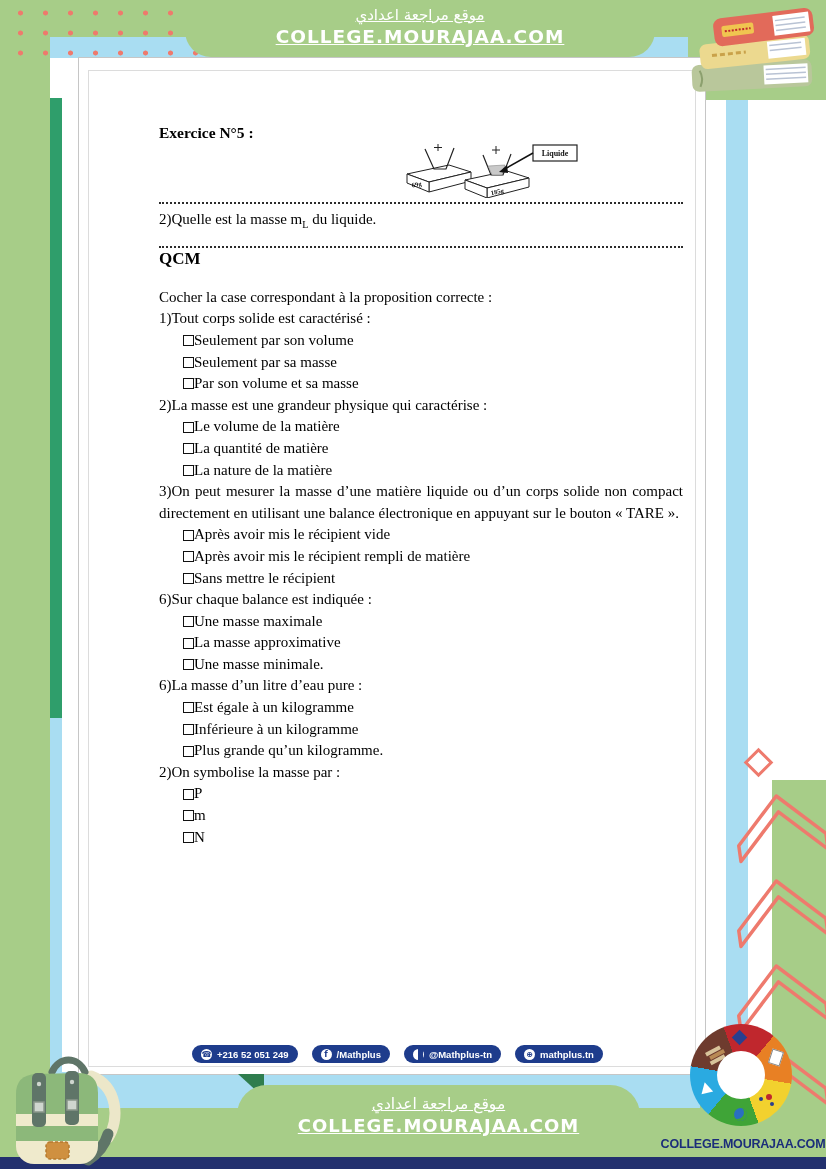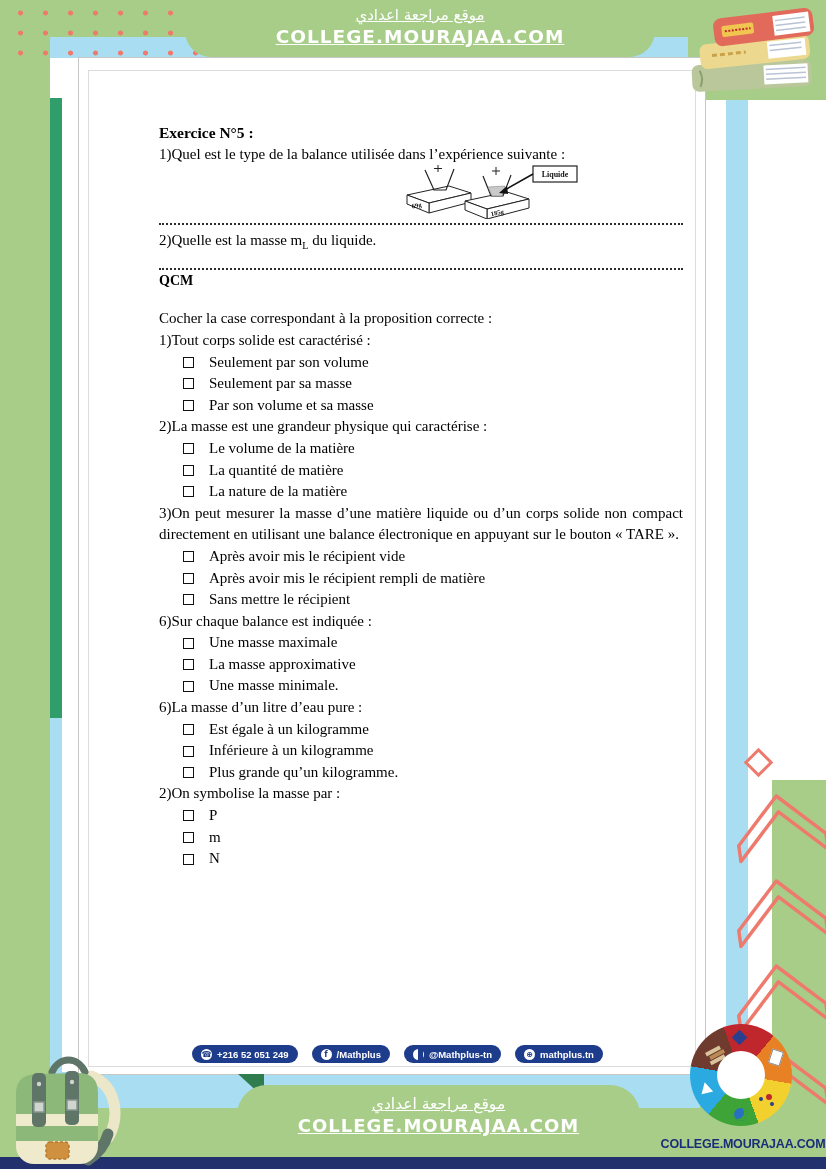--- a/index.html
+++ b/index.html
@@ -45,23 +45,23 @@
 
   .doc{position:absolute;left:60px;top:64px;width:524px;color:#000000;
        font:15px/21.6px "Liberation Serif",serif;margin-left:20px;}
   .doc p{margin:0;}
   .ex-title{font-weight:bold;font-size:15.5px;}
   .fig-wrap{margin:0 0 0 244px;width:178px;height:54px;}
   .dotline{height:1px;border-bottom:2px dotted #2b2b2b;margin-top:3px;}
   .dotline2{margin-top:10px;}
   .q2{margin-top:5px !important;}
   sub{font-size:10px;}
-  .qcm-title{font-weight:bold;font-size:14px;margin:64px 0 0 20px;}
+  .qcm-title{font-weight:bold;font-size:17px;margin:64px 0 0 20px;}
   .qcm-intro{margin-top:17px !important;}
-  .opt{display:flex;align-items:center;gap:15px;padding-left:24px;height:21.6px;}
+  .opt{display:flex;align-items:center;padding-left:24px;height:21.6px;}
   .cb{width:9px;height:9px;border:1.6px solid #111;flex:0 0 auto;}
   .justify{text-align:justify;}
 
   
   .badges{left:192px;top:1045px;display:flex;gap:14px;z-index:4;}
   .badge{background:#1e3c8c;border-radius:9px;height:18px;display:flex;align-items:center;
          gap:5px;padding:0 9px;color:#fff;font-size:9.5px;font-weight:bold;white-space:nowrap;}
   .bicon{width:11px;height:11px;border-radius:50%;background:#fff;color:#1e3c8c;
          font-size:8px;line-height:11px;text-align:center;font-weight:bold;flex:0 0 auto;
          font-family:"DejaVu Sans",sans-serif;}
@@ -145,21 +145,20 @@
     <rect x="36" y="16" width="32" height="11" rx="2" fill="#f0c550"></rect>
     <line x1="39" y1="21.5" x2="65" y2="21.5" stroke="#c0272d" stroke-width="2" stroke-dasharray="2 1.5"></line>
   </g>
 </svg>
 
 <div class="abs page">
   <div class="scan"></div>
 
   <div class="doc">
     <p class="ex-title">Exercice N°5 :</p>
-    <p>1)Quel  est le type de la balance utilisée dans l’expérience suivante :</p>
 
     <div class="fig-wrap">
       <svg width="178" height="54" viewBox="0 0 178 54">
 
         <polygon points="4,30 46,21 68,28 26,38" fill="#fff" stroke="#222" stroke-width="1"></polygon>
         <polygon points="26,38 68,28 68,37 26,48" fill="#fff" stroke="#222" stroke-width="1"></polygon>
         <polygon points="4,30 26,38 26,48 4,39" fill="#fff" stroke="#222" stroke-width="1"></polygon>
         <polyline points="22,5 31,25 43,25 51,4" fill="none" stroke="#222" stroke-width="1.2"></polyline>
         <line x1="35" y1="0" x2="35" y2="7" stroke="#222" stroke-width="1"></line>
         <line x1="31" y1="3.5" x2="39" y2="3.5" stroke="#222" stroke-width="1"></line>

